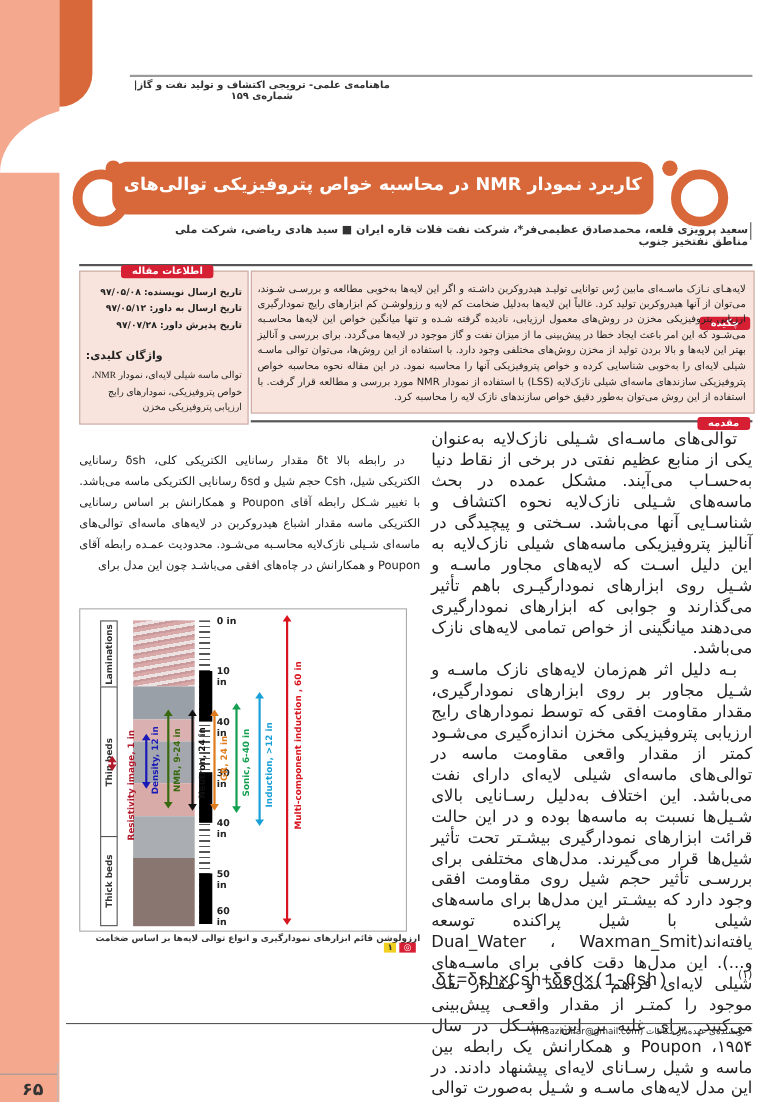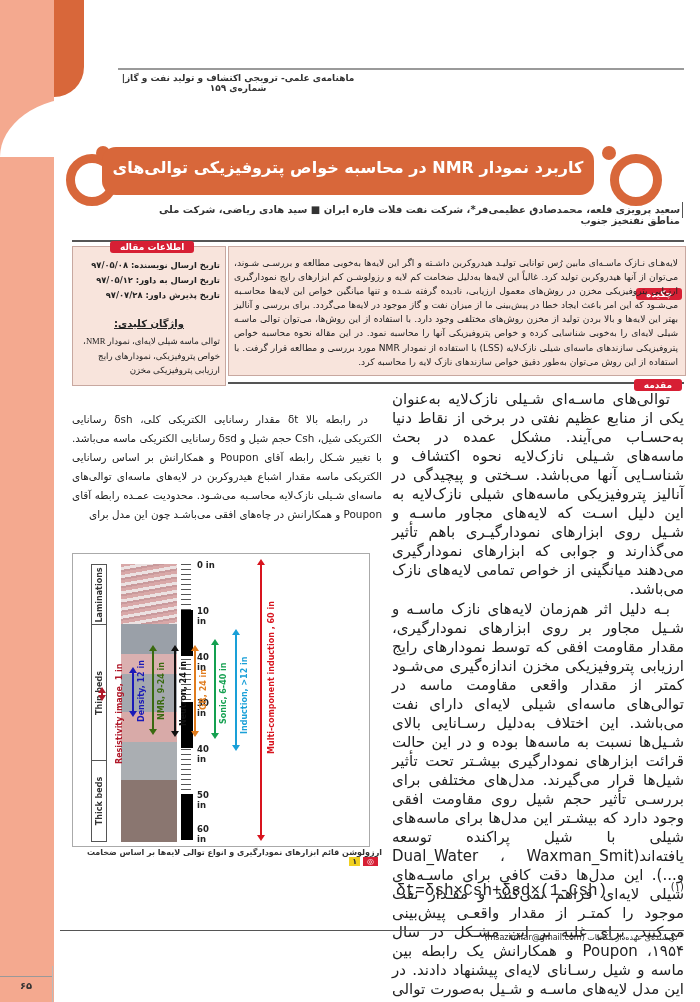--- a/index.html
+++ b/index.html
@@ -24,21 +24,21 @@
   #authors-bar { left:682px; top:202px; width:1px; height:16px; background:#555; }
   
   #top-rule { left:72px; top:240px; width:612px; height:2px; background:#555; }
   #abstract-box { left:228px; top:246px; width:456px; height:128px; background:#f8e4dc; border:1px solid #c8a8a0; }
   #info-box { left:72px; top:246px; width:152px; height:138px; background:#f8e4dc; border:1px solid #c8a8a0; }
   .redtag { background:#d71f34; color:#fff; font-size:9px; font-weight:bold; padding:1px 10px; border-radius:3px; direction:rtl; }
   #abstract-tag { right:18px; top:241px;margin-top:47px; }
   #info-tag { left:110px; top:241px; }
   #abstract-text { left:234px; top:256px; width:444px; font-size:9.1px; line-height:14.1px; }
   #info-dates { left:78px; top:258px; width:142px; font-size:8.4px; line-height:15px; direction:rtl; text-align:right; font-weight:bold; }
-  #keywords-title { left:78px; top:318px; width:142px; font-size:10px; font-weight:bold; direction:rtl; text-align:center;text-decoration:underline; }
+  #keywords-title { left:78px; top:318px; width:142px; font-size:10px; font-weight:bold; direction:rtl; text-align:left; }
   #keywords-text { left:78px; top:334px; width:142px; font-size:8.6px; line-height:14.5px; direction:rtl; text-align:right;font-family:Liberation Serif, serif; }
   #mid-rule { left:228px; top:382px; width:456px; height:2px; background:#555; }
   #intro-tag { right:18px; top:379px; }
   
   #col-right { left:392px; top:390px; width:292px; font-size:15px; line-height:19.05px; }
   #col-left { left:72px; top:410px; width:310px; font-size:10.4px; line-height:19.05px; }
   #equation { left:396px; top:882px; width:288px; font-size:16px; font-family:Liberation Mono, monospace; }
   #eq-num { right:16px; top:881px; font-size:10px; }
   
   #figure { left:72px; top:553px; width:296px; height:292px; border:1px solid #aaa; background:#fff; overflow:hidden; }
@@ -51,21 +51,21 @@
   .arrow::before, .arrow::after { content:""; position:absolute; left:-3px; width:0; height:0; border-left:4px solid transparent; border-right:4px solid transparent; }
   .arrow::before { top:-5px; border-bottom:6px solid; border-bottom-color:inherit; }
   .arrow::after { bottom:-5px; border-top:6px solid; border-top-color:inherit; }
   .alabel { position:absolute; transform:rotate(-90deg); transform-origin:left top; white-space:nowrap; font-size:8px; font-weight:bold; }
   #fig-caption { left:72px; top:848px; width:310px; font-size:8px; font-weight:bold; direction:rtl; text-align:right; color:#333; }
   
   #foot-rule { left:60px; top:930px; width:624px; height:1px; background:#555; }
   #footnote { left:400px; top:933px; width:284px; font-size:8px; direction:rtl; text-align:right; }
   #page-rule { left:0; top:976px; width:52px; height:1px; background:#999; }
   #page-vrule { left:52px; top:966px; width:1px; height:36px; background:#bbb; }
-  #page-num { left:20px; top:980px; font-size:10px; font-weight:bold; color:#333; }
+  #page-num { left:20px; top:980px; font-size:16px; font-weight:bold; color:#333; }
 </style>
 </head>
 <body>
 
 <div class="abs" id="band-light"></div>
 <div class="abs" id="band-dark"></div>
 <div class="abs" id="band-curve"></div>
 
 <div class="abs" id="header-rule"></div>
 <div class="abs" id="journal-title">ماهنامه‌ی علمی- ترویجی اکتشاف و تولید نفت و گاز| شماره‌ی ۱۵۹</div>

